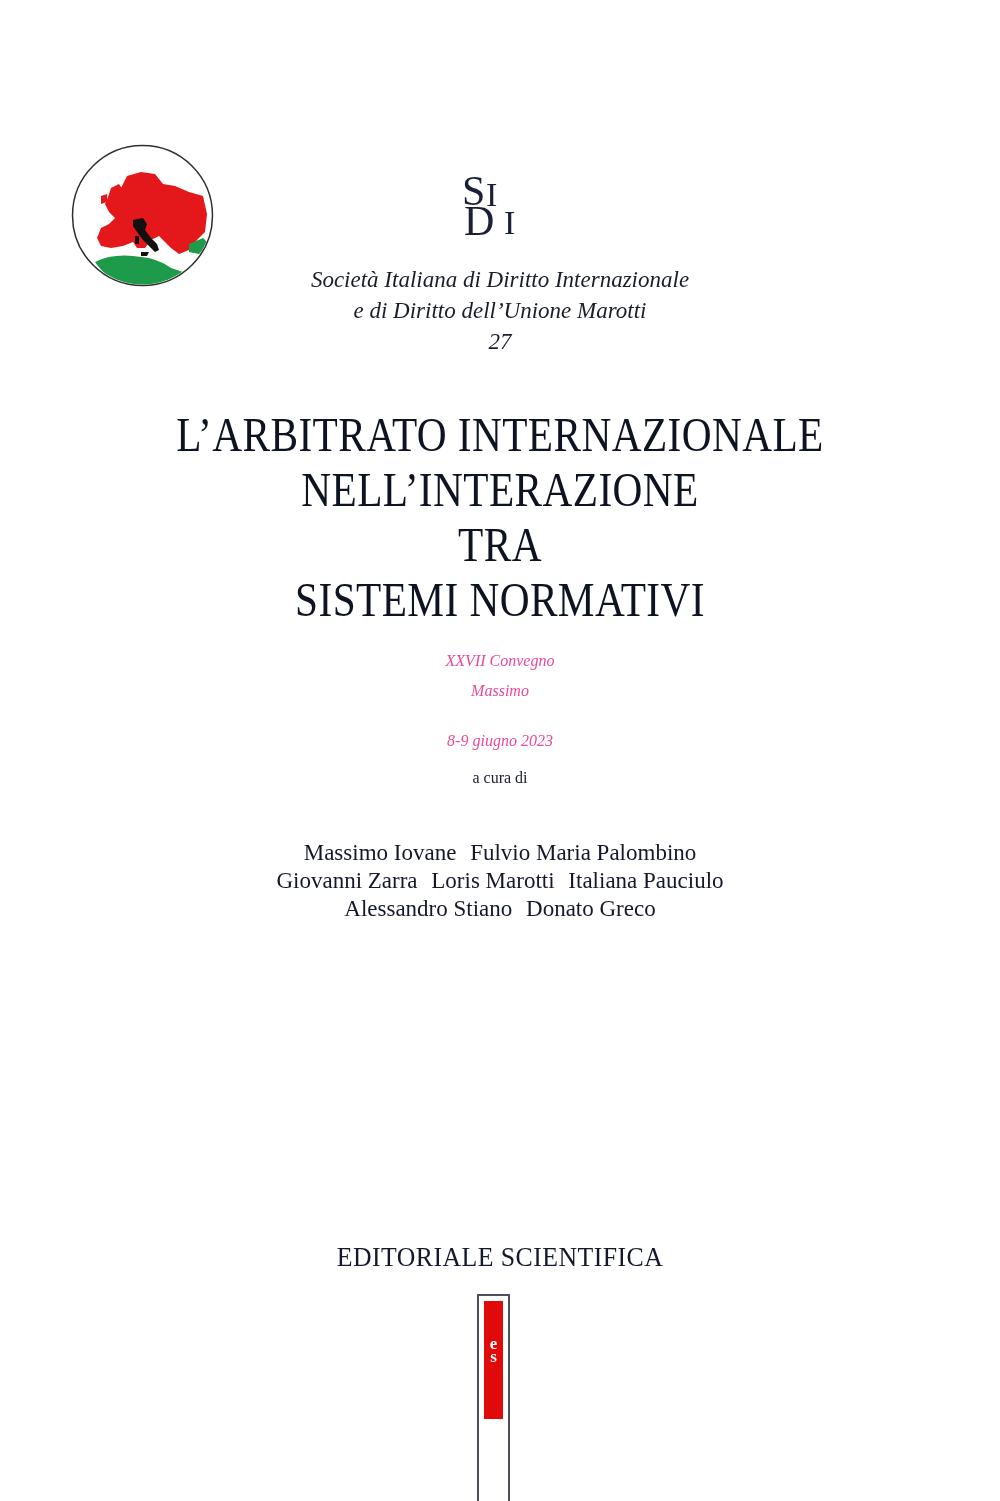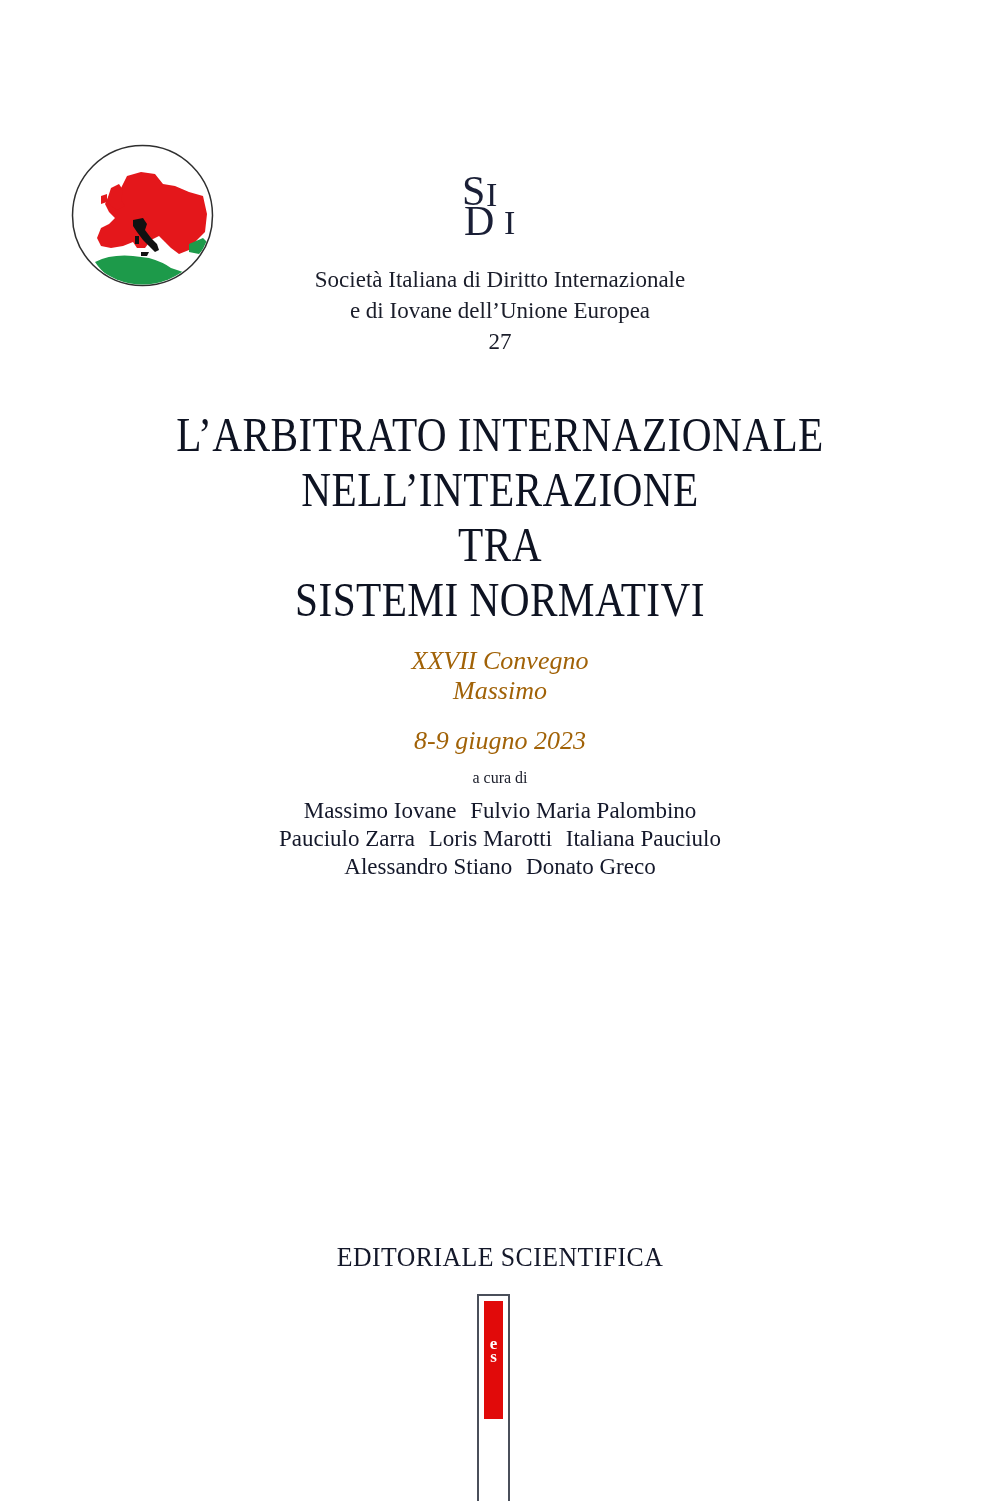--- a/index.html
+++ b/index.html
@@ -33,20 +33,21 @@
       color: #1a1f36;
       line-height: 1;
     }
     .mono-s  { left: 2px;  top: 0px;  font-size: 42px; }
     .mono-i1 { left: 26px; top: 8px;  font-size: 34px; }
     .mono-d  { left: 4px;  top: 30px; font-size: 42px; }
     .mono-i2 { left: 44px; top: 36px; font-size: 34px; }
 
     
     .society {
+      font-style: italic;
       font-size: 23px;
       line-height: 31px;
       color: #1a1d2a;
     }
     #society-line1 { top: 264px; }
     #society-line2 { top: 295px; }
     #series-number { top: 326px; }
 
     
     .title {
@@ -60,39 +61,40 @@
       transform-origin: center;
     }
     #title-line1 { top: 407px; }
     #title-line2 { top: 462px; }
     #title-line3 { top: 517px; }
     #title-line4 { top: 572px; }
 
     
     .event {
       font-style: italic;
-      font-size: 26px;
+      font-size: 16px;
       line-height: 30px;
-      color: #a16207;
+      color: #ec4899;
     }
     #event-name { top: 646px; }
     #event-city { top: 676px; }
     #event-date { top: 706px; margin-top: 20px; }
 
     
     #editors-label {
       top: 765px;
       font-size: 16px;
       line-height: 26px;
       color: #1a1d2a;
     }
     .editors {
       font-size: 23px;
       line-height: 28px;
       color: #14182a;
+      margin-top: 42px;
     }
     #editors-line1 { top: 797px; }
     #editors-line2 { top: 825px; }
     #editors-line3 { top: 853px; font-family: Liberation Serif, serif; }
     .editors .name { margin: 0 4px; }
 
     
     #publisher {
       top: 1239px;
       font-size: 28px;
@@ -157,41 +159,41 @@
 </div>
 
 <div id="monogram" class="abs">
   <span class="mono-s">S</span>
   <span class="mono-i1">I</span>
   <span class="mono-d">D</span>
   <span class="mono-i2">I</span>
 </div>
 
 <div id="society-line1" class="abs center society">Società Italiana di Diritto Internazionale</div>
-<div id="society-line2" class="abs center society">e di Iovane dell’Unione Europea</div>
+<div id="society-line2" class="abs center society">e di Diritto dell’Unione Marotti</div>
 <div id="series-number" class="abs center society">27</div>
 
 <div>
   <div id="title-line1" class="abs center title">L’ARBITRATO INTERNAZIONALE</div>
   <div id="title-line2" class="abs center title">NELL’INTERAZIONE</div>
   <div id="title-line3" class="abs center title">TRA</div>
   <div id="title-line4" class="abs center title">SISTEMI NORMATIVI</div>
 </div>
 
 <div id="event-name" class="abs center event">XXVII Convegno</div>
 <div id="event-city" class="abs center event">Massimo</div>
 <div id="event-date" class="abs center event">8-9 giugno 2023</div>
 
 <div id="editors-label" class="abs center">a cura di</div>
 <div id="editors-line1" class="abs center editors">
   <span class="name">Massimo Iovane</span>
   <span class="name">Fulvio Maria Palombino</span>
 </div>
 <div id="editors-line2" class="abs center editors">
-  <span class="name">Pauciulo Zarra</span>
+  <span class="name">Giovanni Zarra</span>
   <span class="name">Loris Marotti</span>
   <span class="name">Italiana Pauciulo</span>
 </div>
 <div id="editors-line3" class="abs center editors">
   <span class="name">Alessandro Stiano</span>
   <span class="name">Donato Greco</span>
 </div>
 
 <div id="publisher" class="abs center">EDITORIALE SCIENTIFICA</div>
 

